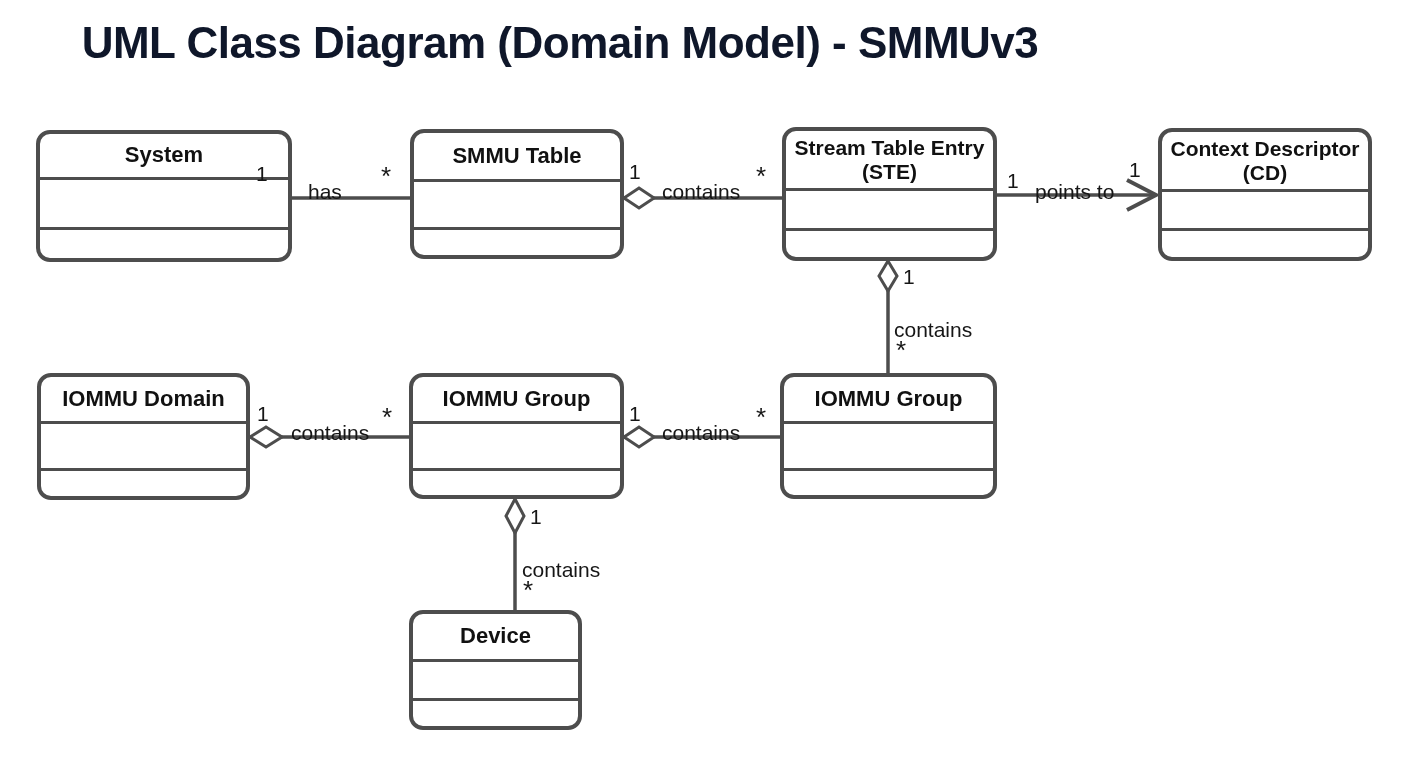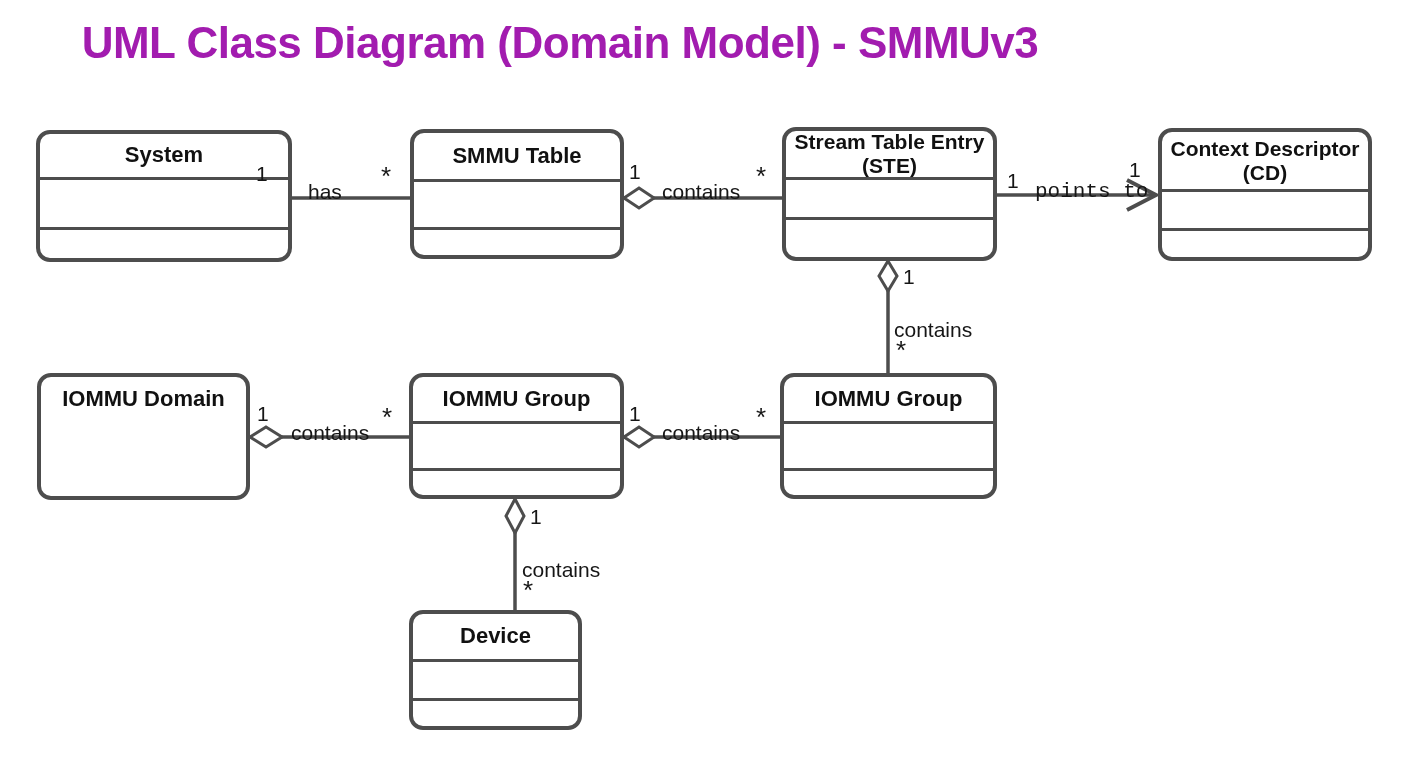--- a/index.html
+++ b/index.html
@@ -3,21 +3,21 @@
 <meta charset="utf-8">
 <style>
   html,body{margin:0;padding:0;}
   body{
     width:1408px;height:768px;position:relative;background:#ffffff;
     font-family:"Liberation Sans","DejaVu Sans",sans-serif;
     color:#111111;overflow:hidden;
   }
   .diagram-title{
     position:absolute;left:0;top:18px;width:1120px;text-align:center;
-    font-size:44px;font-weight:700;letter-spacing:-0.5px;color:#a21caf;
+    font-size:44px;font-weight:700;letter-spacing:-0.5px;color:#0f172a;
   }
   .uml-class{
     position:absolute;box-sizing:border-box;background:#ffffff;
     border:4px solid #4d4d4d;border-radius:14px;
     display:flex;flex-direction:column;
   }
   .uml-title{
     display:flex;flex-direction:column;align-items:center;justify-content:center;
     font-weight:700;font-size:22px;line-height:1.12;text-align:center;box-sizing:border-box;
   }
@@ -76,38 +76,38 @@
 
 <div class="uml-class" style="left:410px;top:129px;width:214px;height:130px;">
   <div class="uml-title" style="height:46px;">
       <span>SMMU Table</span>
     </div>
   <div class="uml-attrs" style="height:48px;"></div>
   <div class="uml-ops"></div>
 </div>
 
 <div class="uml-class" style="left:782px;top:127px;width:215px;height:134px;">
-  <div class="uml-title two-line" style="height:46px;align-items:center;">
+  <div class="uml-title two-line" style="height:57px;align-items:center;">
       <span>Stream Table Entry</span>
       <span class="line2">(STE)</span>
     </div>
   <div class="uml-attrs" style="height:40px;"></div>
   <div class="uml-ops"></div>
 </div>
 
 <div class="uml-class" style="left:1158px;top:128px;width:214px;height:133px;">
   <div class="uml-title two-line" style="height:57px;align-items:center;">
       <span>Context Descriptor</span>
       <span class="line2">(CD)</span>
     </div>
   <div class="uml-attrs" style="height:39px;"></div>
   <div class="uml-ops"></div>
 </div>
 
-<div class="uml-class" style="left:37px;top:373px;width:213px;height:127px;align-items:center;">
+<div class="uml-class" style="left:37px;top:373px;width:213px;height:127px;">
   <div class="uml-title" style="height:44px;">
       <span>IOMMU Domain</span>
     </div>
   <div class="uml-attrs" style="height:47px;"></div>
   <div class="uml-ops"></div>
 </div>
 
 <div class="uml-class" style="left:409px;top:373px;width:215px;height:126px;">
   <div class="uml-title" style="height:44px;">
       <span>IOMMU Group</span>
@@ -134,21 +134,21 @@
 
 <div class="mult" style="left:256px;top:162px;">1</div>
 <div class="rel-label" style="left:308px;top:166px;">has</div>
 <div class="mult mult-star" style="left:381px;top:163px;">*</div>
 
 <div class="mult" style="left:629px;top:160px;">1</div>
 <div class="rel-label" style="left:662px;top:166px;">contains</div>
 <div class="mult mult-star" style="left:756px;top:163px;">*</div>
 
 <div class="mult" style="left:1007px;top:169px;">1</div>
-<div class="rel-label" style="left:1035px;top:166px;font-family:Liberation Mono, monospace;">points to</div>
+<div class="rel-label" style="left:1035px;top:166px;">points to</div>
 <div class="mult" style="left:1129px;top:158px;">1</div>
 
 <div class="mult" style="left:903px;top:265px;">1</div>
 <div class="rel-label" style="left:894px;top:304px;">contains</div>
 <div class="mult mult-star" style="left:896px;top:337px;">*</div>
 
 <div class="mult" style="left:257px;top:402px;">1</div>
 <div class="rel-label" style="left:291px;top:407px;">contains</div>
 <div class="mult mult-star" style="left:382px;top:404px;">*</div>
 

